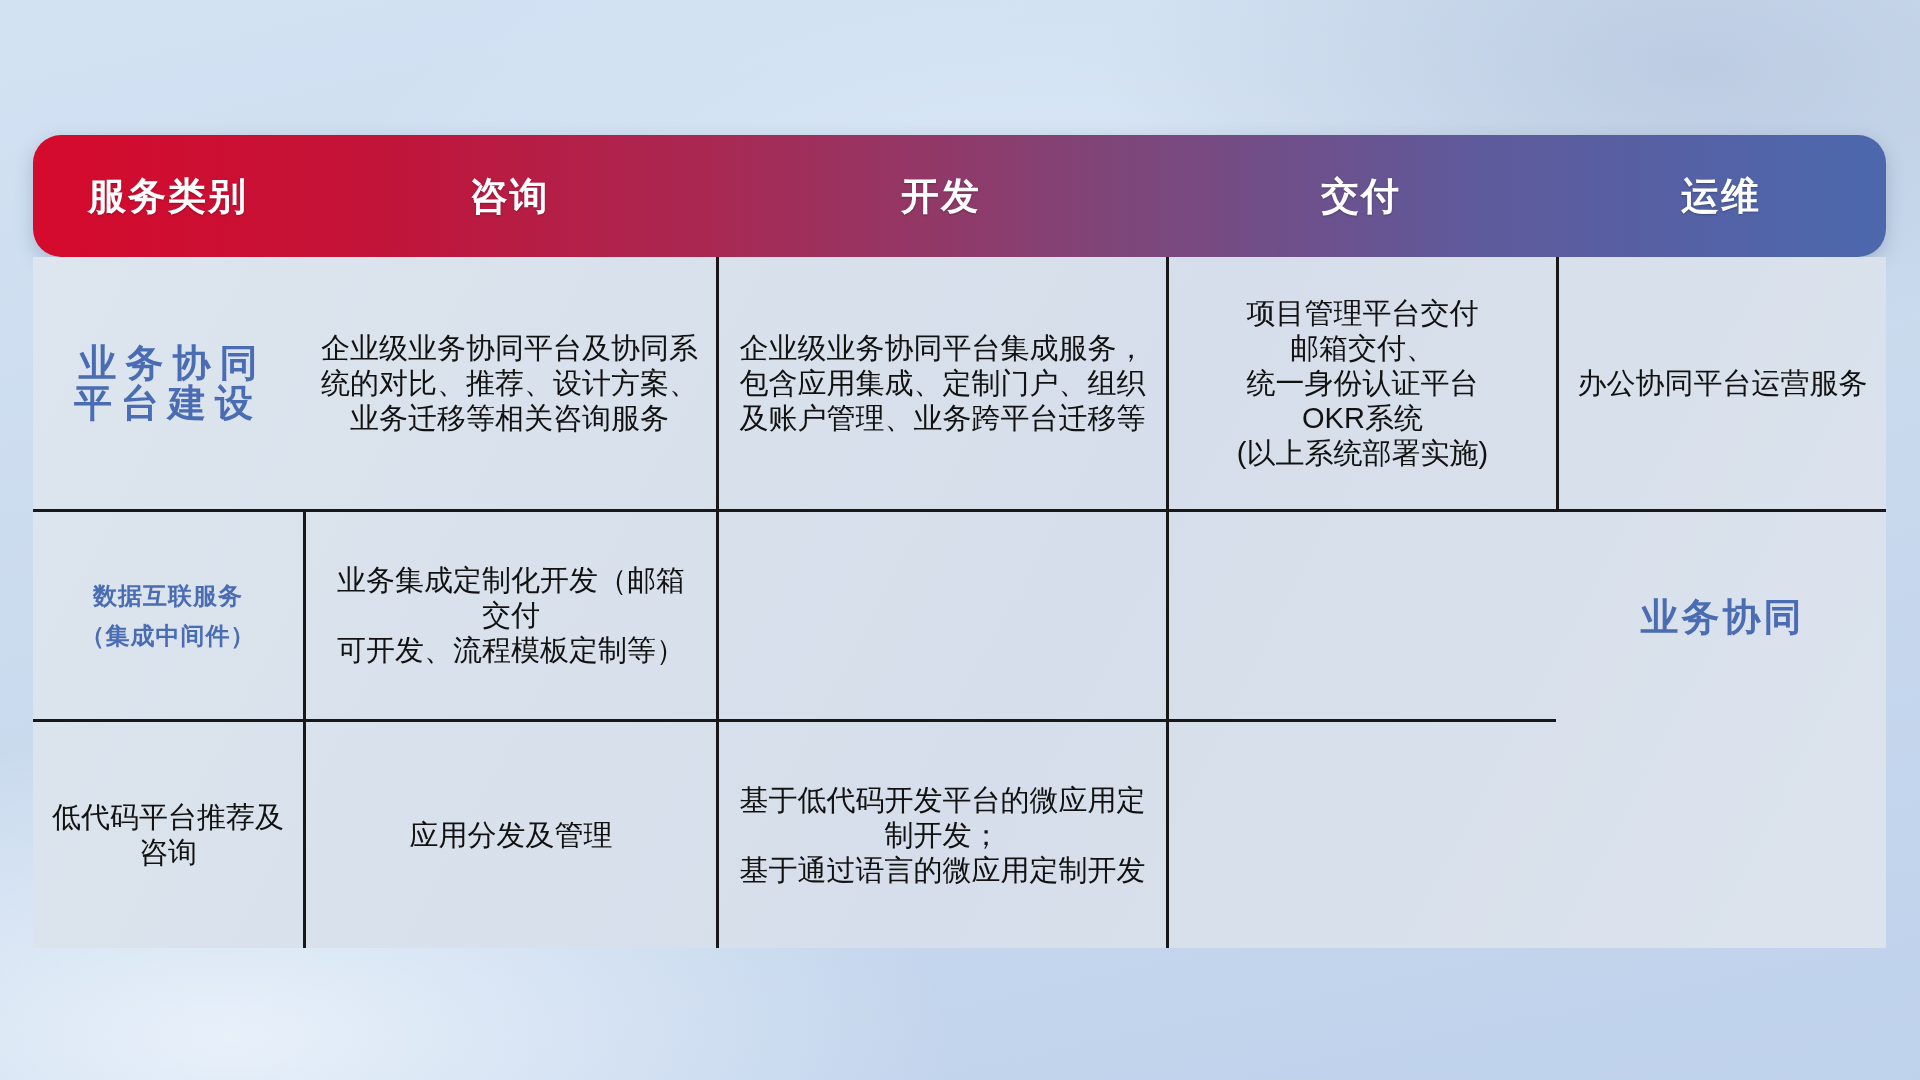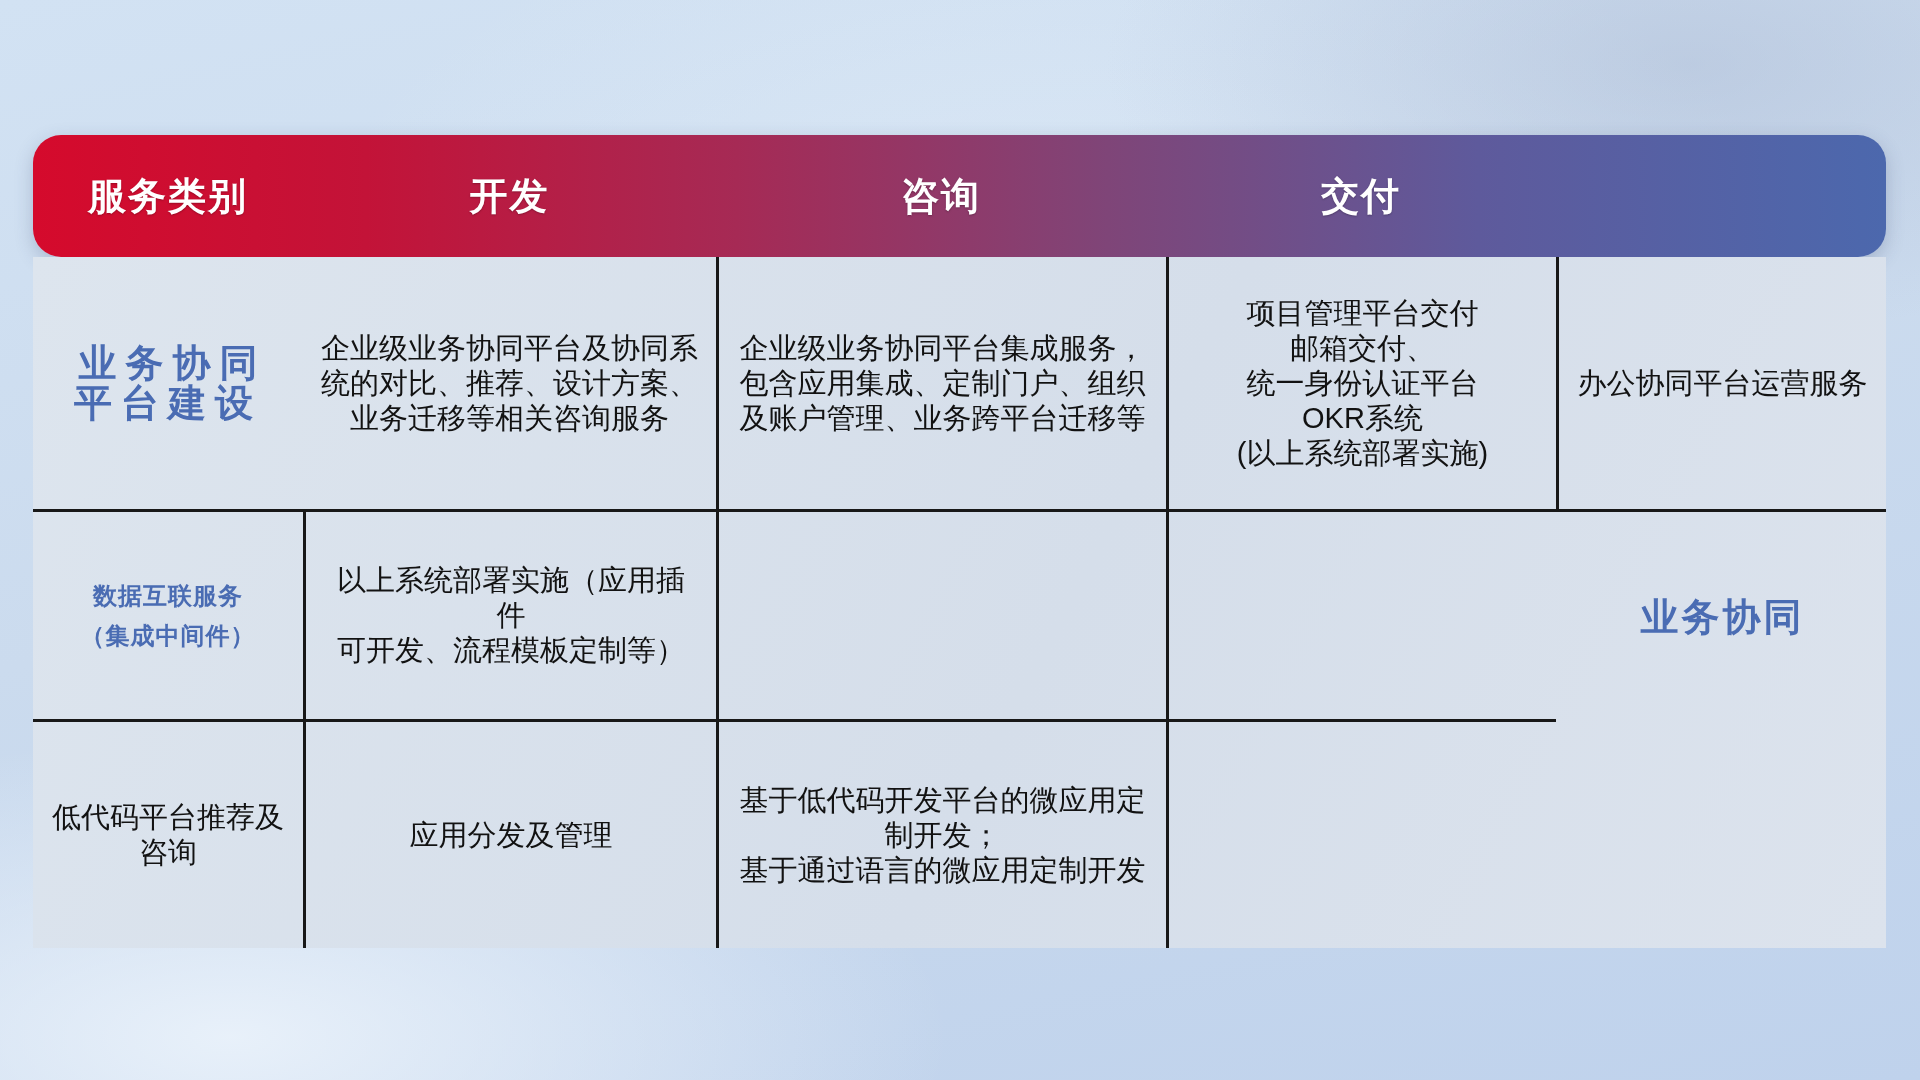--- a/index.html
+++ b/index.html
@@ -76,23 +76,24 @@
   .cat.fit { font-size: 24px; letter-spacing: 1px; }
 </style>
 </head>
 <body>
 
 <div class="page">
   <div class="table">
 
     <div class="thead">
       <div class="th">服务类别</div>
+      <div class="th">咨询</div>
       <div class="th">开发</div>
-      <div class="th">咨询</div>
       <div class="th">交付</div>
+      <div class="th">运维</div>
     </div>
 
     <div class="tbody">
 
       <div class="td cat sp-wide hline">业务协同
 平台建设</div>
       <div class="td hline">企业级业务协同平台及协同系
 统的对比、推荐、设计方案、
 业务迁移等相关咨询服务</div>
       <div class="td vline hline">企业级业务协同平台集成服务，
@@ -100,21 +101,21 @@
 及账户管理、业务跨平台迁移等</div>
       <div class="td vline hline">项目管理平台交付
 邮箱交付、
 统一身份认证平台
 OKR系统
 (以上系统部署实施)</div>
       <div class="td vline hline">办公协同平台运营服务</div>
 
       <div class="td cat fit hline">数据互联服务
 （集成中间件）</div>
-      <div class="td vline hline">以上系统部署实施（应用插件
+      <div class="td vline hline">业务集成定制化开发（邮箱交付
 可开发、流程模板定制等）</div>
       <div class="td vline hline"></div>
       <div class="td vline hline"></div>
 
       <div class="td cat sp-small">业务协同</div>
       <div class="td">低代码平台推荐及咨询</div>
       <div class="td vline">应用分发及管理</div>
       <div class="td vline">基于低代码开发平台的微应用定
 制开发；
 基于通过语言的微应用定制开发</div>

